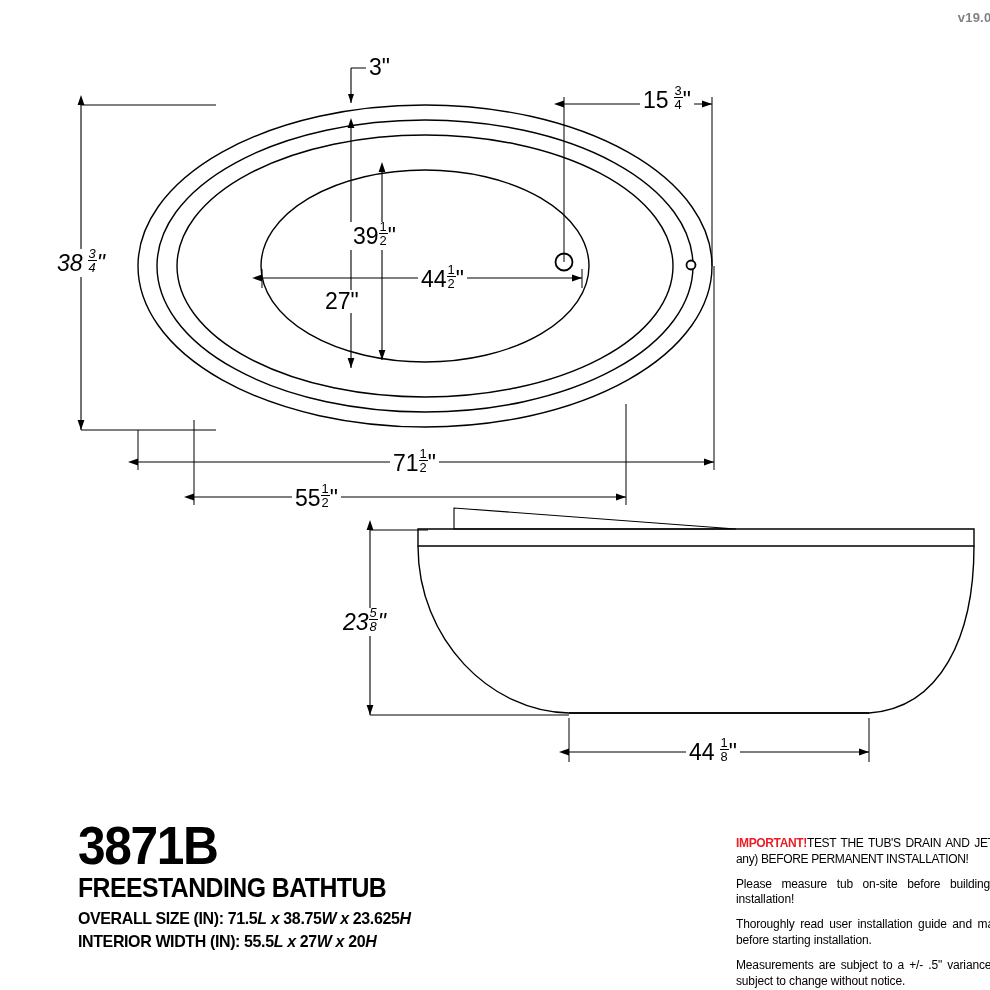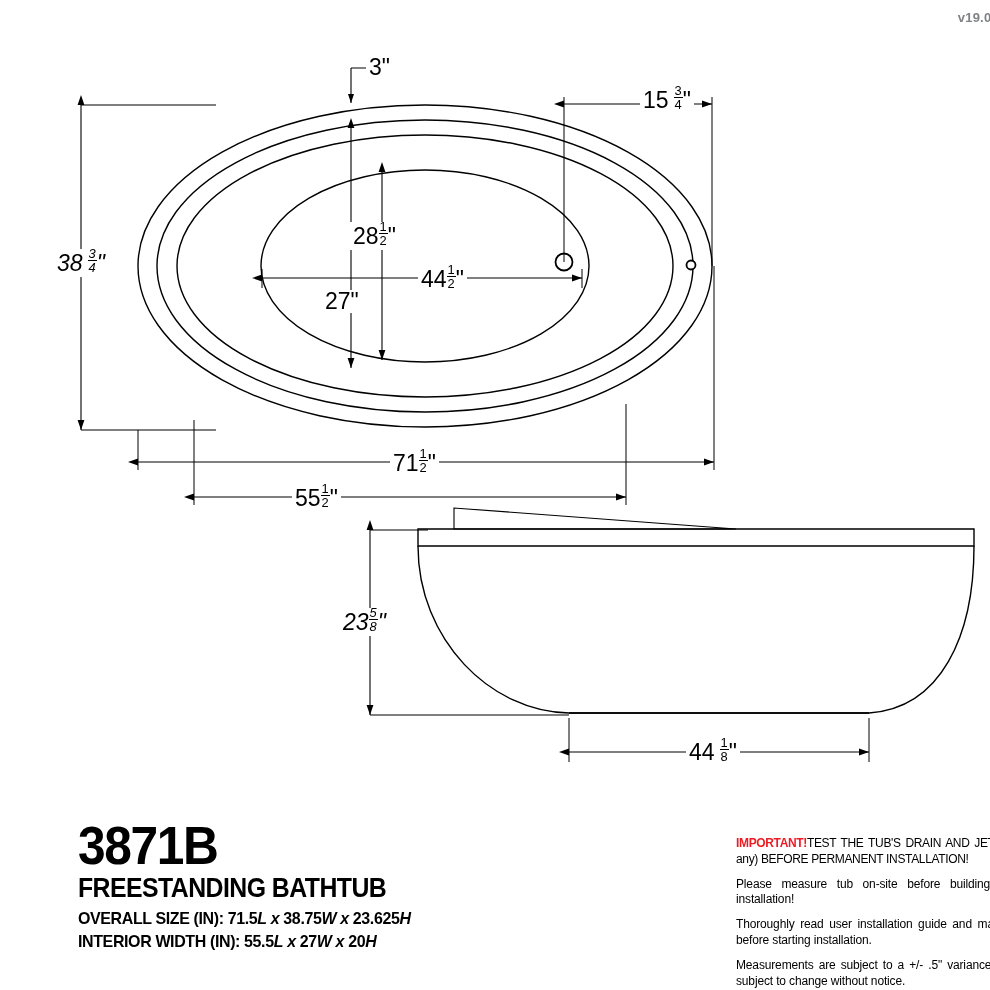--- a/index.html
+++ b/index.html
@@ -261,21 +261,21 @@
     <span>38</span>
       <span class="gap"></span>
       <span class="frac">
         <span class="num">3</span>
         <span class="den">4</span>
       </span>
       <span>"</span>
   </div>
 
   <div class="dim" style="left:314px; top:222px;">
-    <span>28</span>
+    <span>39</span>
       <span class="frac">
         <span class="num">1</span>
         <span class="den">2</span>
       </span>
       <span>"</span>
   </div>
 
   <div class="dim" style="left:286px; top:290px;">
     <span>27</span>
       <span>"</span>

